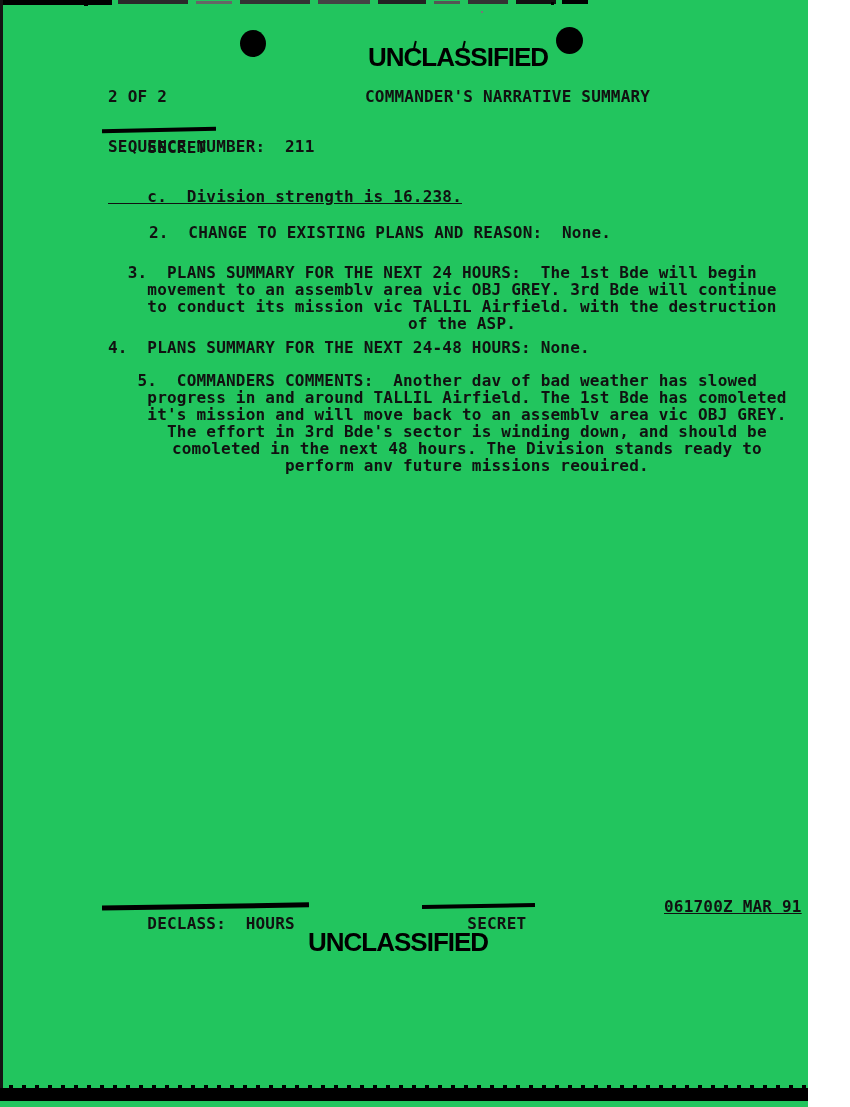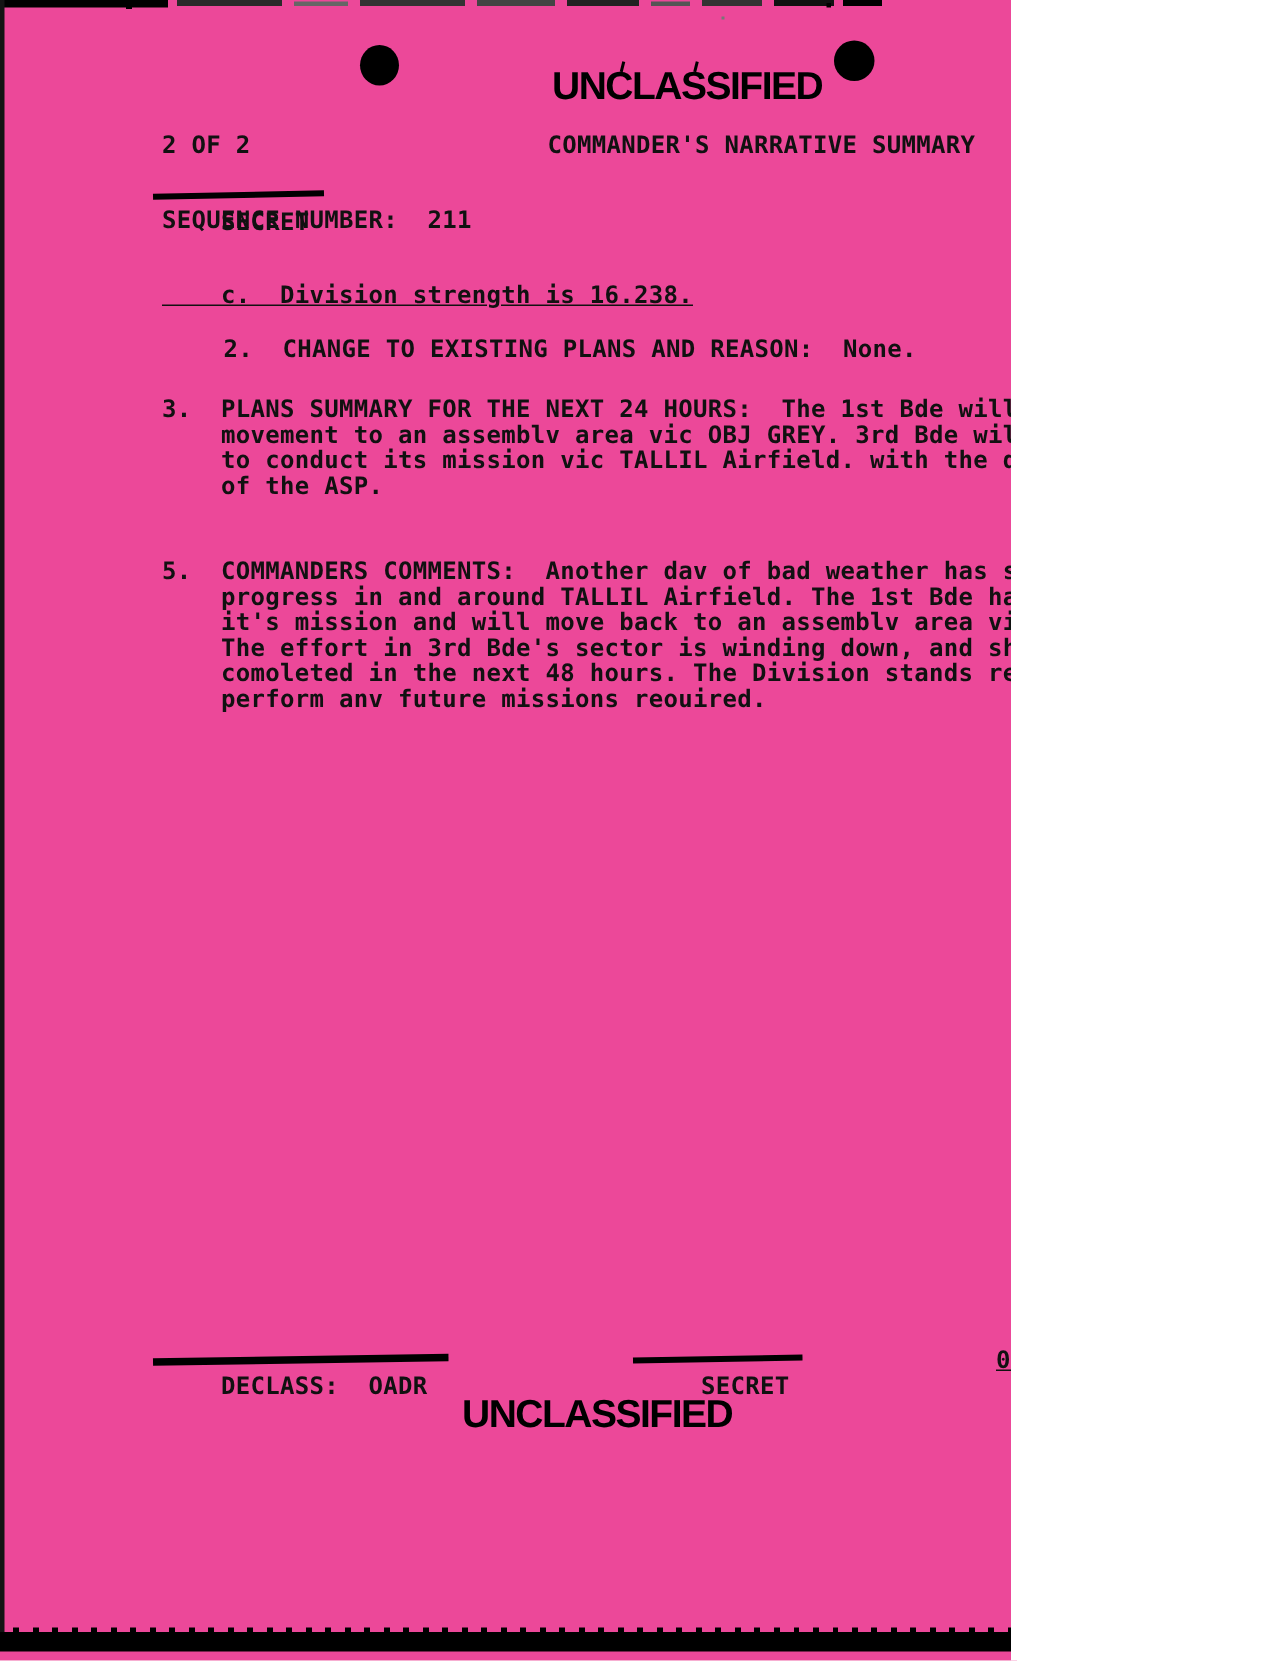--- a/index.html
+++ b/index.html
@@ -1,25 +1,25 @@
 <!DOCTYPE html>
 <html><head>
 <meta charset="utf-8">
 <style>
   html, body { margin:0; padding:0; background:#ffffff; }
   .page {
-    position:relative; width:674px; height:1107px;
-    background:#ec4899; overflow:hidden;
+    position:relative; width:808px; height:1107px;
+    background:#22c55e; overflow:hidden;
     font-family:"DejaVu Sans Mono", monospace;
   }
   .mono {
     position:absolute;
     font-family:"DejaVu Sans Mono", monospace;
     font-size:16px; line-height:17px; font-weight:bold;
-    letter-spacing:0.2px; color:#111; white-space:pre;
+    letter-spacing:0.2px; color:#111; white-space:pre;text-align:center;
   }
   .banner {
     position:absolute;
     font-family:"Liberation Sans", "DejaVu Sans", sans-serif;
     font-weight:700; font-size:26px; letter-spacing:-1px; color:#000;
     white-space:pre;
   }
   .struck { position:absolute; }
   .sbar {
     position:absolute; background:#000; display:block;
@@ -78,29 +78,30 @@
   </div>
 
   <div class="mono" style="left:108px;top:138px;">SEQUENCE NUMBER:  211</div>
 
   <div class="mono" style="left:108px;top:188px;text-decoration:underline;">    c.  Division strength is 16.238.</div>
   <div class="mono" style="left:112px;top:224px;margin-left:37px;">2.  CHANGE TO EXISTING PLANS AND REASON:  None.</div>
   <div class="mono" style="left:108px;top:264px;">3.  PLANS SUMMARY FOR THE NEXT 24 HOURS:  The 1st Bde will begin
     movement to an assemblv area vic OBJ GREY. 3rd Bde will continue
     to conduct its mission vic TALLIL Airfield. with the destruction
     of the ASP.</div>
+  <div class="mono" style="left:108px;top:339px;">4.  PLANS SUMMARY FOR THE NEXT 24-48 HOURS: None.</div>
   <div class="mono" style="left:108px;top:372px;">5.  COMMANDERS COMMENTS:  Another dav of bad weather has slowed
     progress in and around TALLIL Airfield. The 1st Bde has comoleted
     it's mission and will move back to an assemblv area vic OBJ GREY.
     The effort in 3rd Bde's sector is winding down, and should be
     comoleted in the next 48 hours. The Division stands ready to
     perform anv future missions reouired.</div>
 
   <div class="struck mono" style="left:108px;top:898px;">
-    <span>DECLASS:  OADR</span>
+    <span>DECLASS:  HOURS</span>
     <i class="sbar" style="left:-6px;right:-14px;top:6px;height:5px;transform:rotate(-0.9deg);"></i>
   </div>
 
   <div class="struck mono" style="left:428px;top:898px;">
     <span>SECRET</span>
     <i class="sbar" style="left:-6px;right:-9px;top:6px;height:4px;transform:rotate(-1deg);"></i>
   </div>
 
   <div class="mono" style="left:664px;top:898px;text-decoration:underline;">061700Z MAR 91</div>
 

